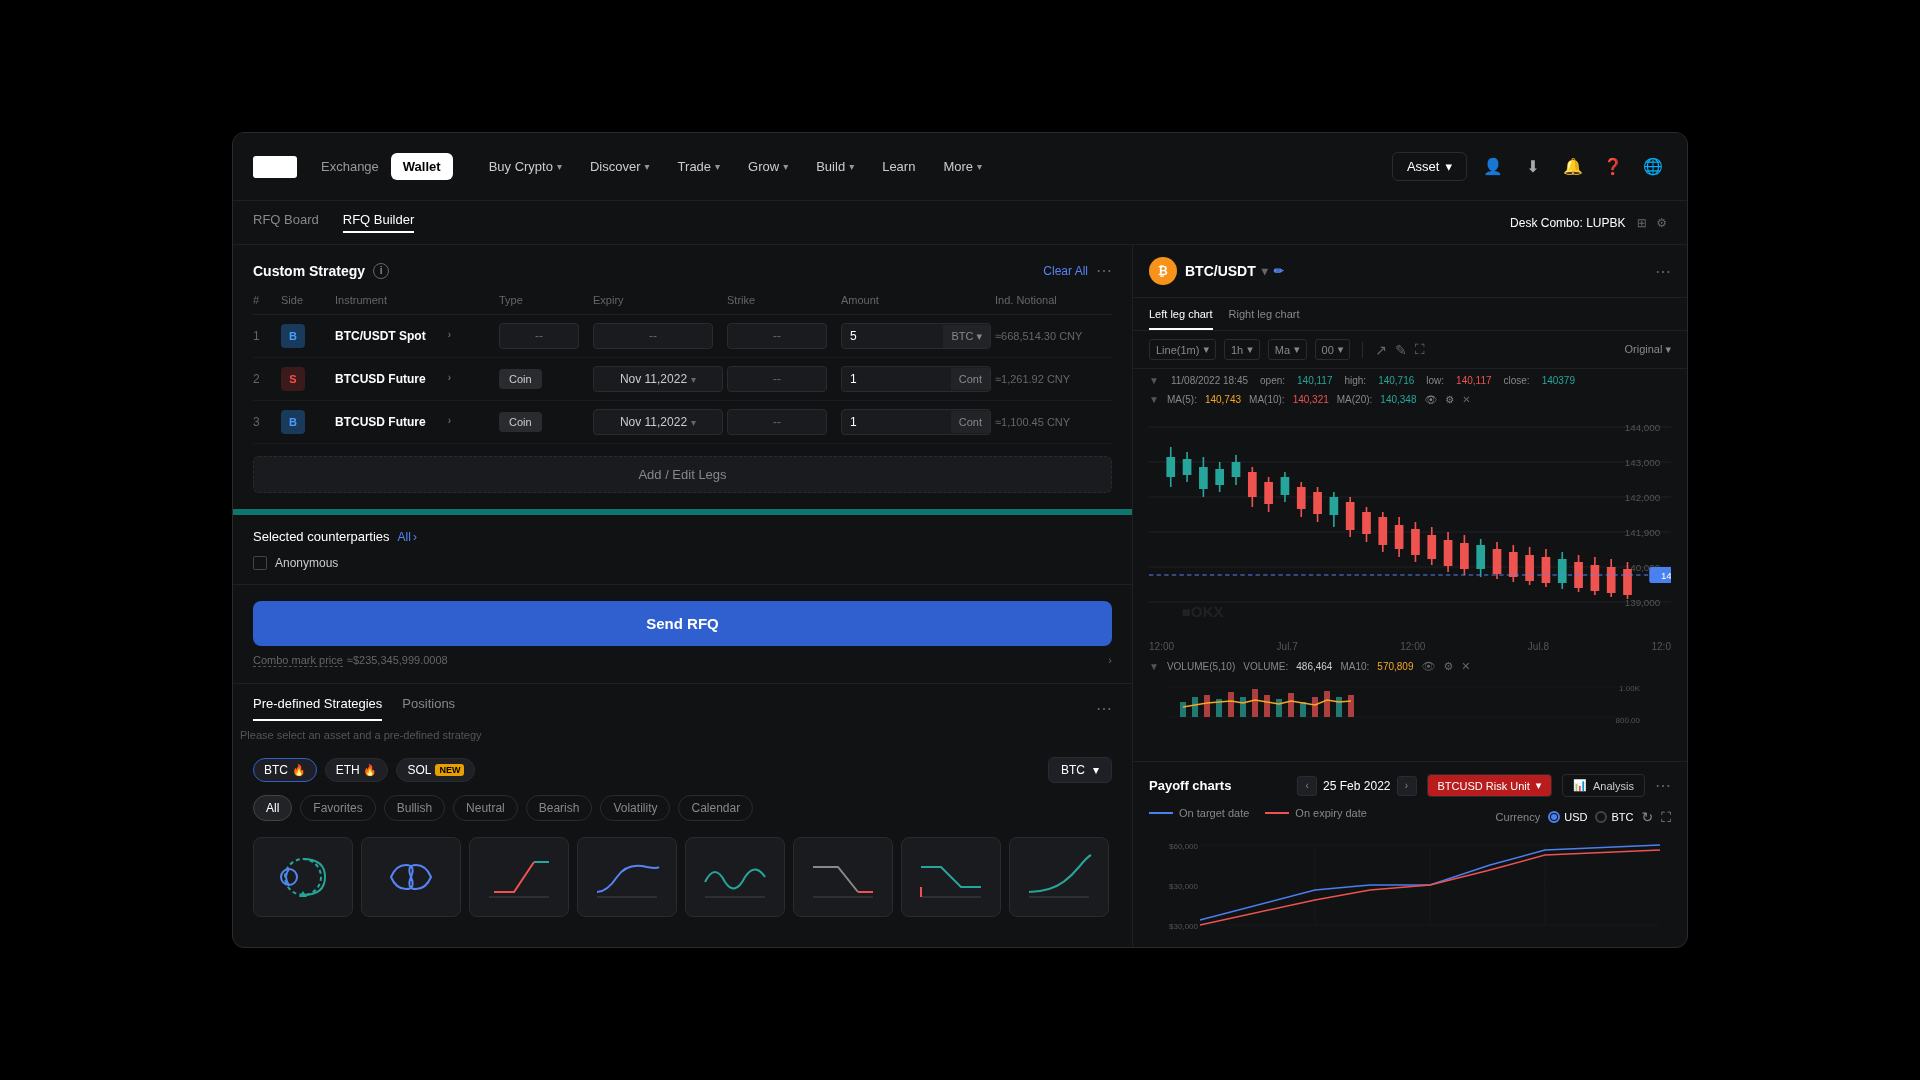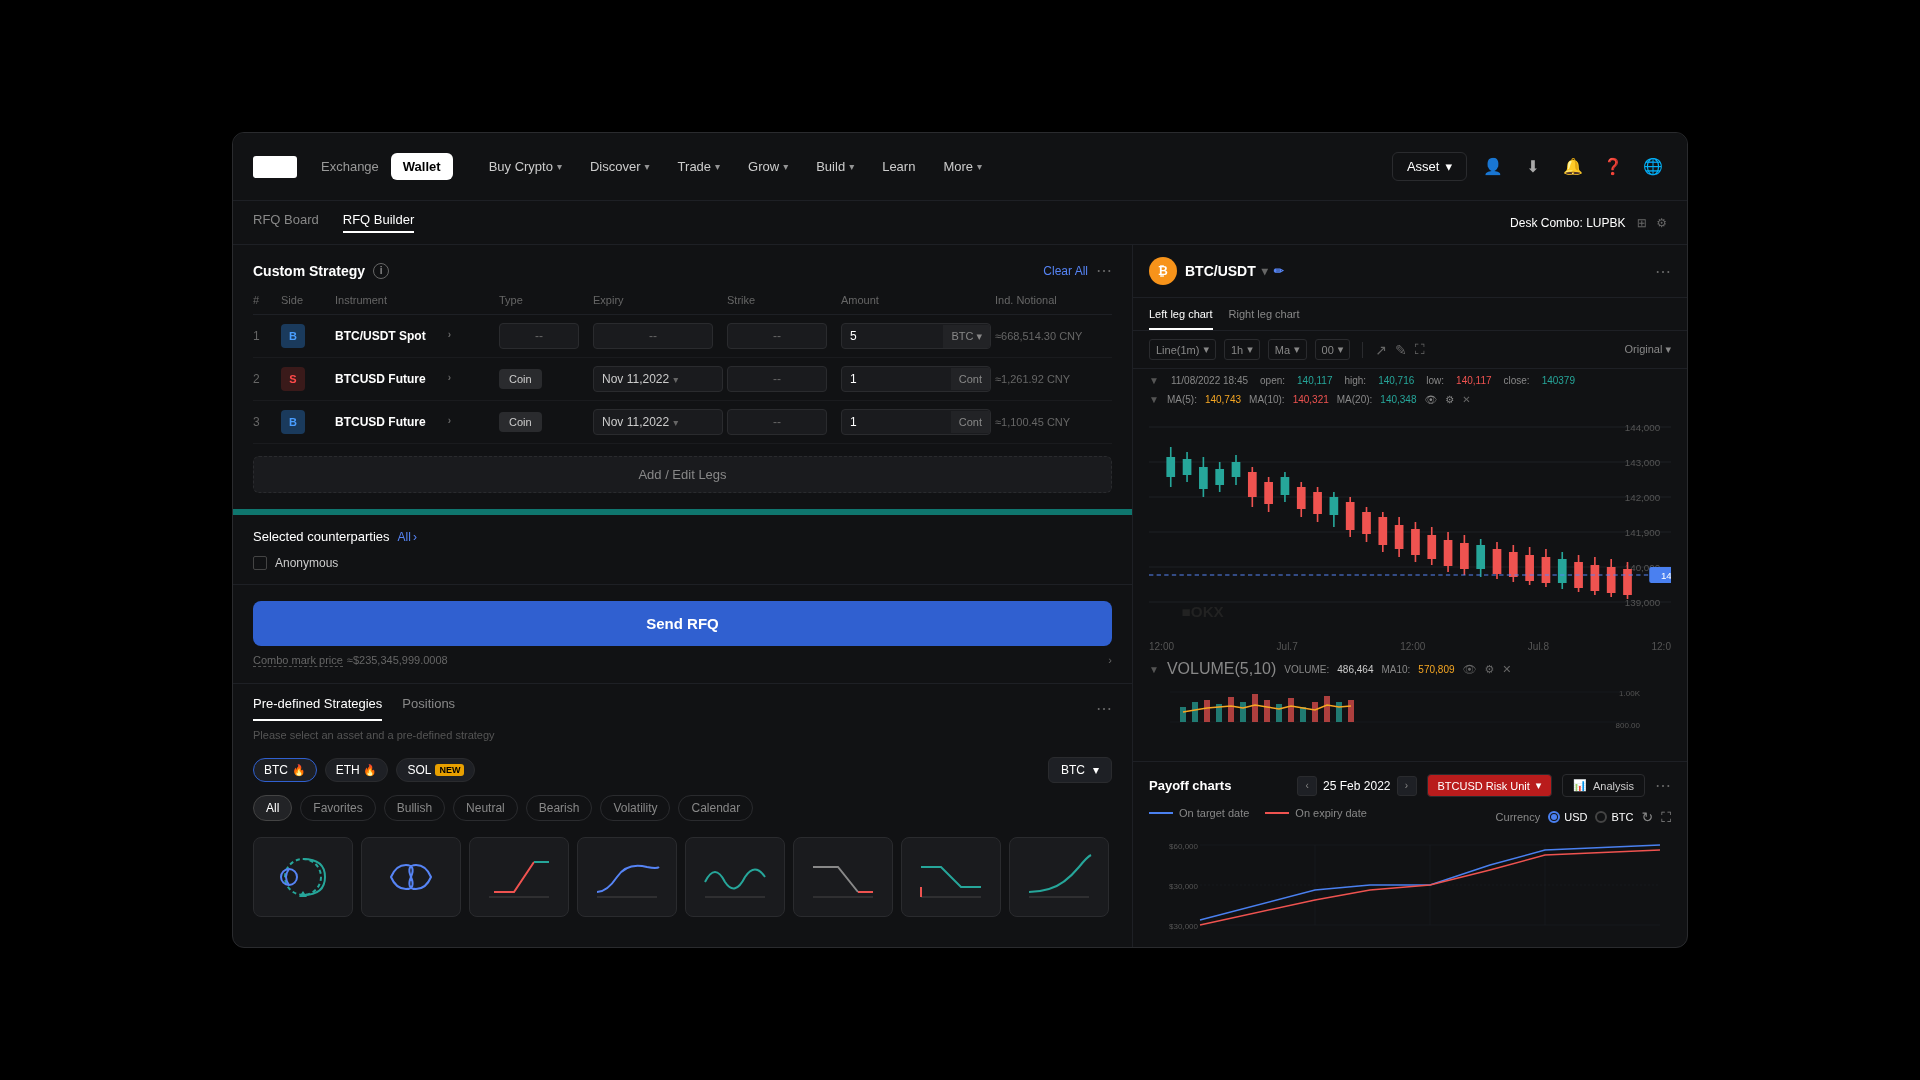--- a/index.html
+++ b/index.html
@@ -250,20 +250,21 @@
       display: flex;
       align-items: center;
       gap: 4px;
       background: #1a1b1e;
       border: 1px solid #2a2b2e;
       border-radius: 4px;
       padding: 5px 8px;
       font-size: 12px;
       color: #ccc;
       cursor: pointer;
+      justify-content: center;
     }
     .expiry-arrow { color: #666; font-size: 10px; }
     .amount-cell {
       display: flex;
       align-items: center;
       background: #1a1b1e;
       border: 1px solid #2a2b2e;
       border-radius: 4px;
       overflow: hidden;
     }
@@ -369,21 +370,21 @@
       font-size: 13px;
       color: #888;
       cursor: pointer;
       padding-bottom: 8px;
     }
     .predefined-tab.active {
       color: #fff;
       border-bottom: 2px solid #fff;
     }
     .predefined-hint {
-      padding: 8px 20px;
+      padding: 8px 7px;
       font-size: 11px;
       color: #555;
     }
     .asset-filters {
       padding: 8px 20px;
       display: flex;
       align-items: center;
       gap: 8px;
     }
     .asset-tag {
@@ -1132,21 +1133,21 @@
         <div class="chart-x-axis">
           <span>12:00</span>
           <span>Jul.7</span>
           <span>12:00</span>
           <span>Jul.8</span>
           <span>12:0</span>
         </div>
 
         <div class="volume-area">
           <span style="color:#555; font-size:10px;">▼</span>
-          <span style="font-size:16px;text-align:center;">VOLUME(5,10)</span>
+          <span style="font-size:10px;text-align:center;">VOLUME(5,10)</span>
           <span style="font-size:10px; color:#888;">VOLUME:</span>
           <span style="font-size:10px; color:#ccc;">486,464</span>
           <span style="font-size:10px; color:#888;text-align:center;">MA10:</span>
           <span style="font-size:10px; color:#f5a623;">570,809</span>
           <span style="cursor:pointer; font-size:11px; color:#666;">👁</span>
           <span style="cursor:pointer; font-size:11px; color:#666;">⚙</span>
           <span style="cursor:pointer; font-size:11px; color:#666;">✕</span>
         </div>
 
         <div style="height:50px; margin:0 16px 4px;">

